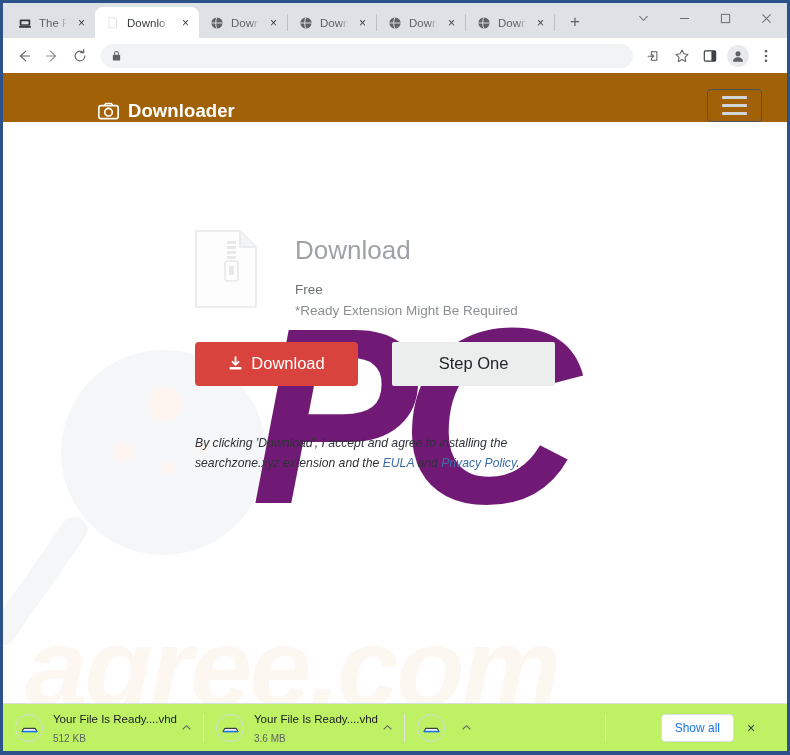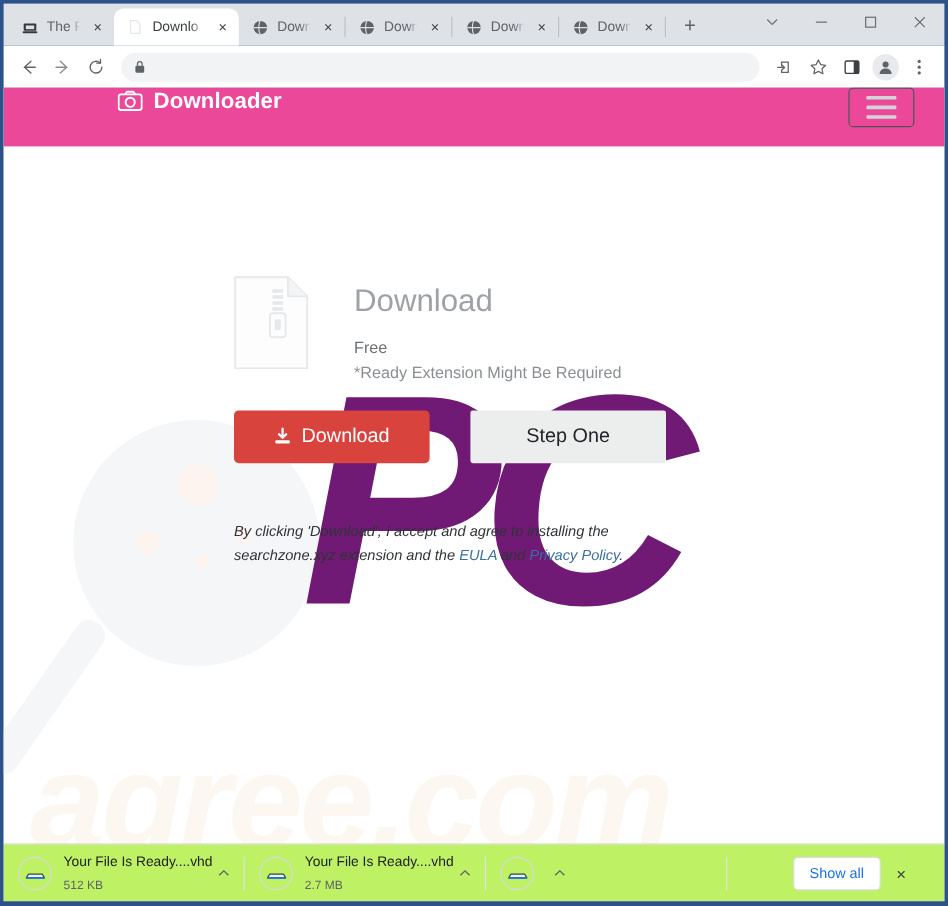--- a/index.html
+++ b/index.html
@@ -139,23 +139,23 @@
   .page {
     flex: 1 1 auto;
     background: #ffffff;
     position: relative;
     overflow: hidden;
     display: flex;
     flex-direction: column;
   }
   .site-header {
     height: 49px;
-    background: #ec4899;
-    display: flex;
-    align-items: flex-start;
+    background: #a16207;
+    display: flex;
+    align-items: flex-end;
     padding: 0 25px 0 95px;
     flex: 0 0 49px;
     position: relative;
     z-index: 5;
   }
   .brand {
     display: flex; align-items: center; gap: 9px;
     color: #ffffff;
     font-size: 18.5px;
     font-weight: bold;
@@ -635,21 +635,21 @@
 
       <div class="dl-item">
         <span class="dl-icon">
           <svg width="17" height="14" viewBox="0 0 18 14">
               <path d="M3 7.4h12l2 3.4H1z" fill="#f1f3f4" stroke="#3c4043" stroke-width="1.1" stroke-linejoin="round"></path>
               <path d="M1 10.8h16" stroke="#1a73e8" stroke-width="1.7"></path>
             </svg>
         </span>
         <span class="dl-meta">
           <span class="dl-name">Your File Is Ready....vhd</span>
-          <span class="dl-size">2.7 MB</span>
+          <span class="dl-size">3.6 MB</span>
         </span>
         <span class="dl-caret">
           <svg width="11" height="11" viewBox="0 0 12 12">
               <path d="M1.8 8L6 4l4.2 4" stroke="#5f6368" stroke-width="1.2" fill="none"></path>
             </svg>
         </span>
       </div>
       <span class="dl-divider"></span>
 
       <div class="dl-item">

